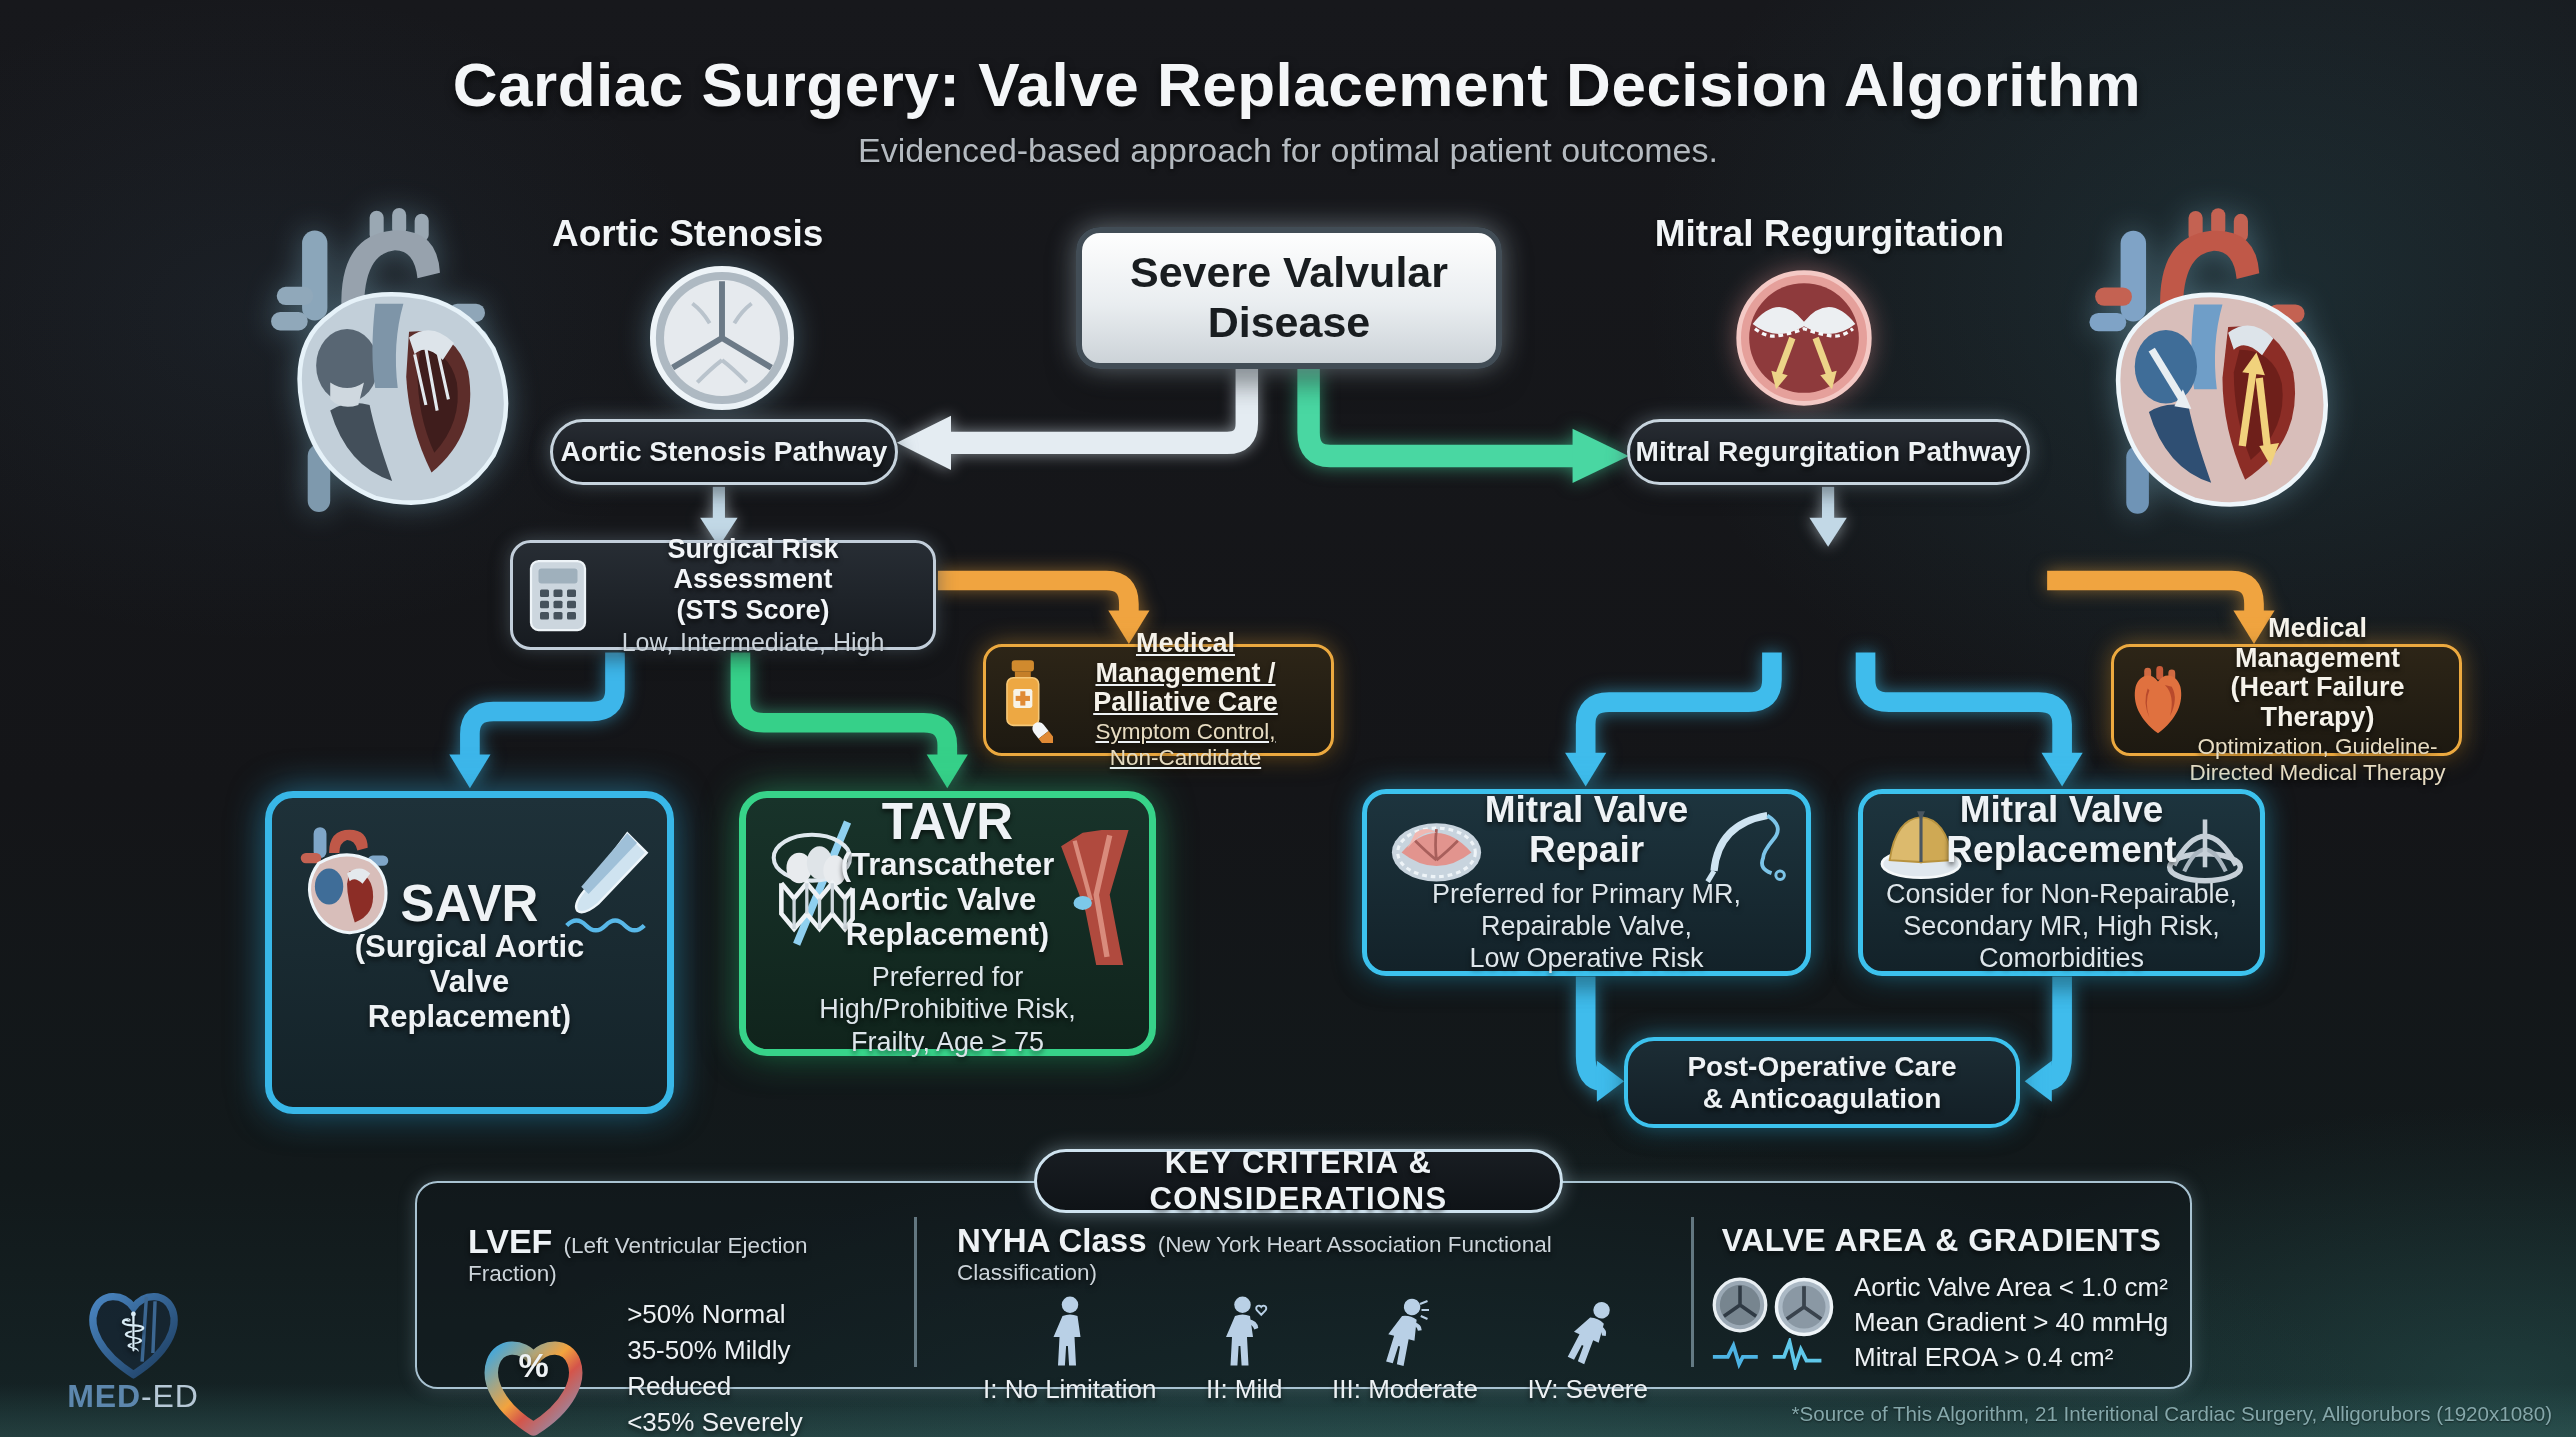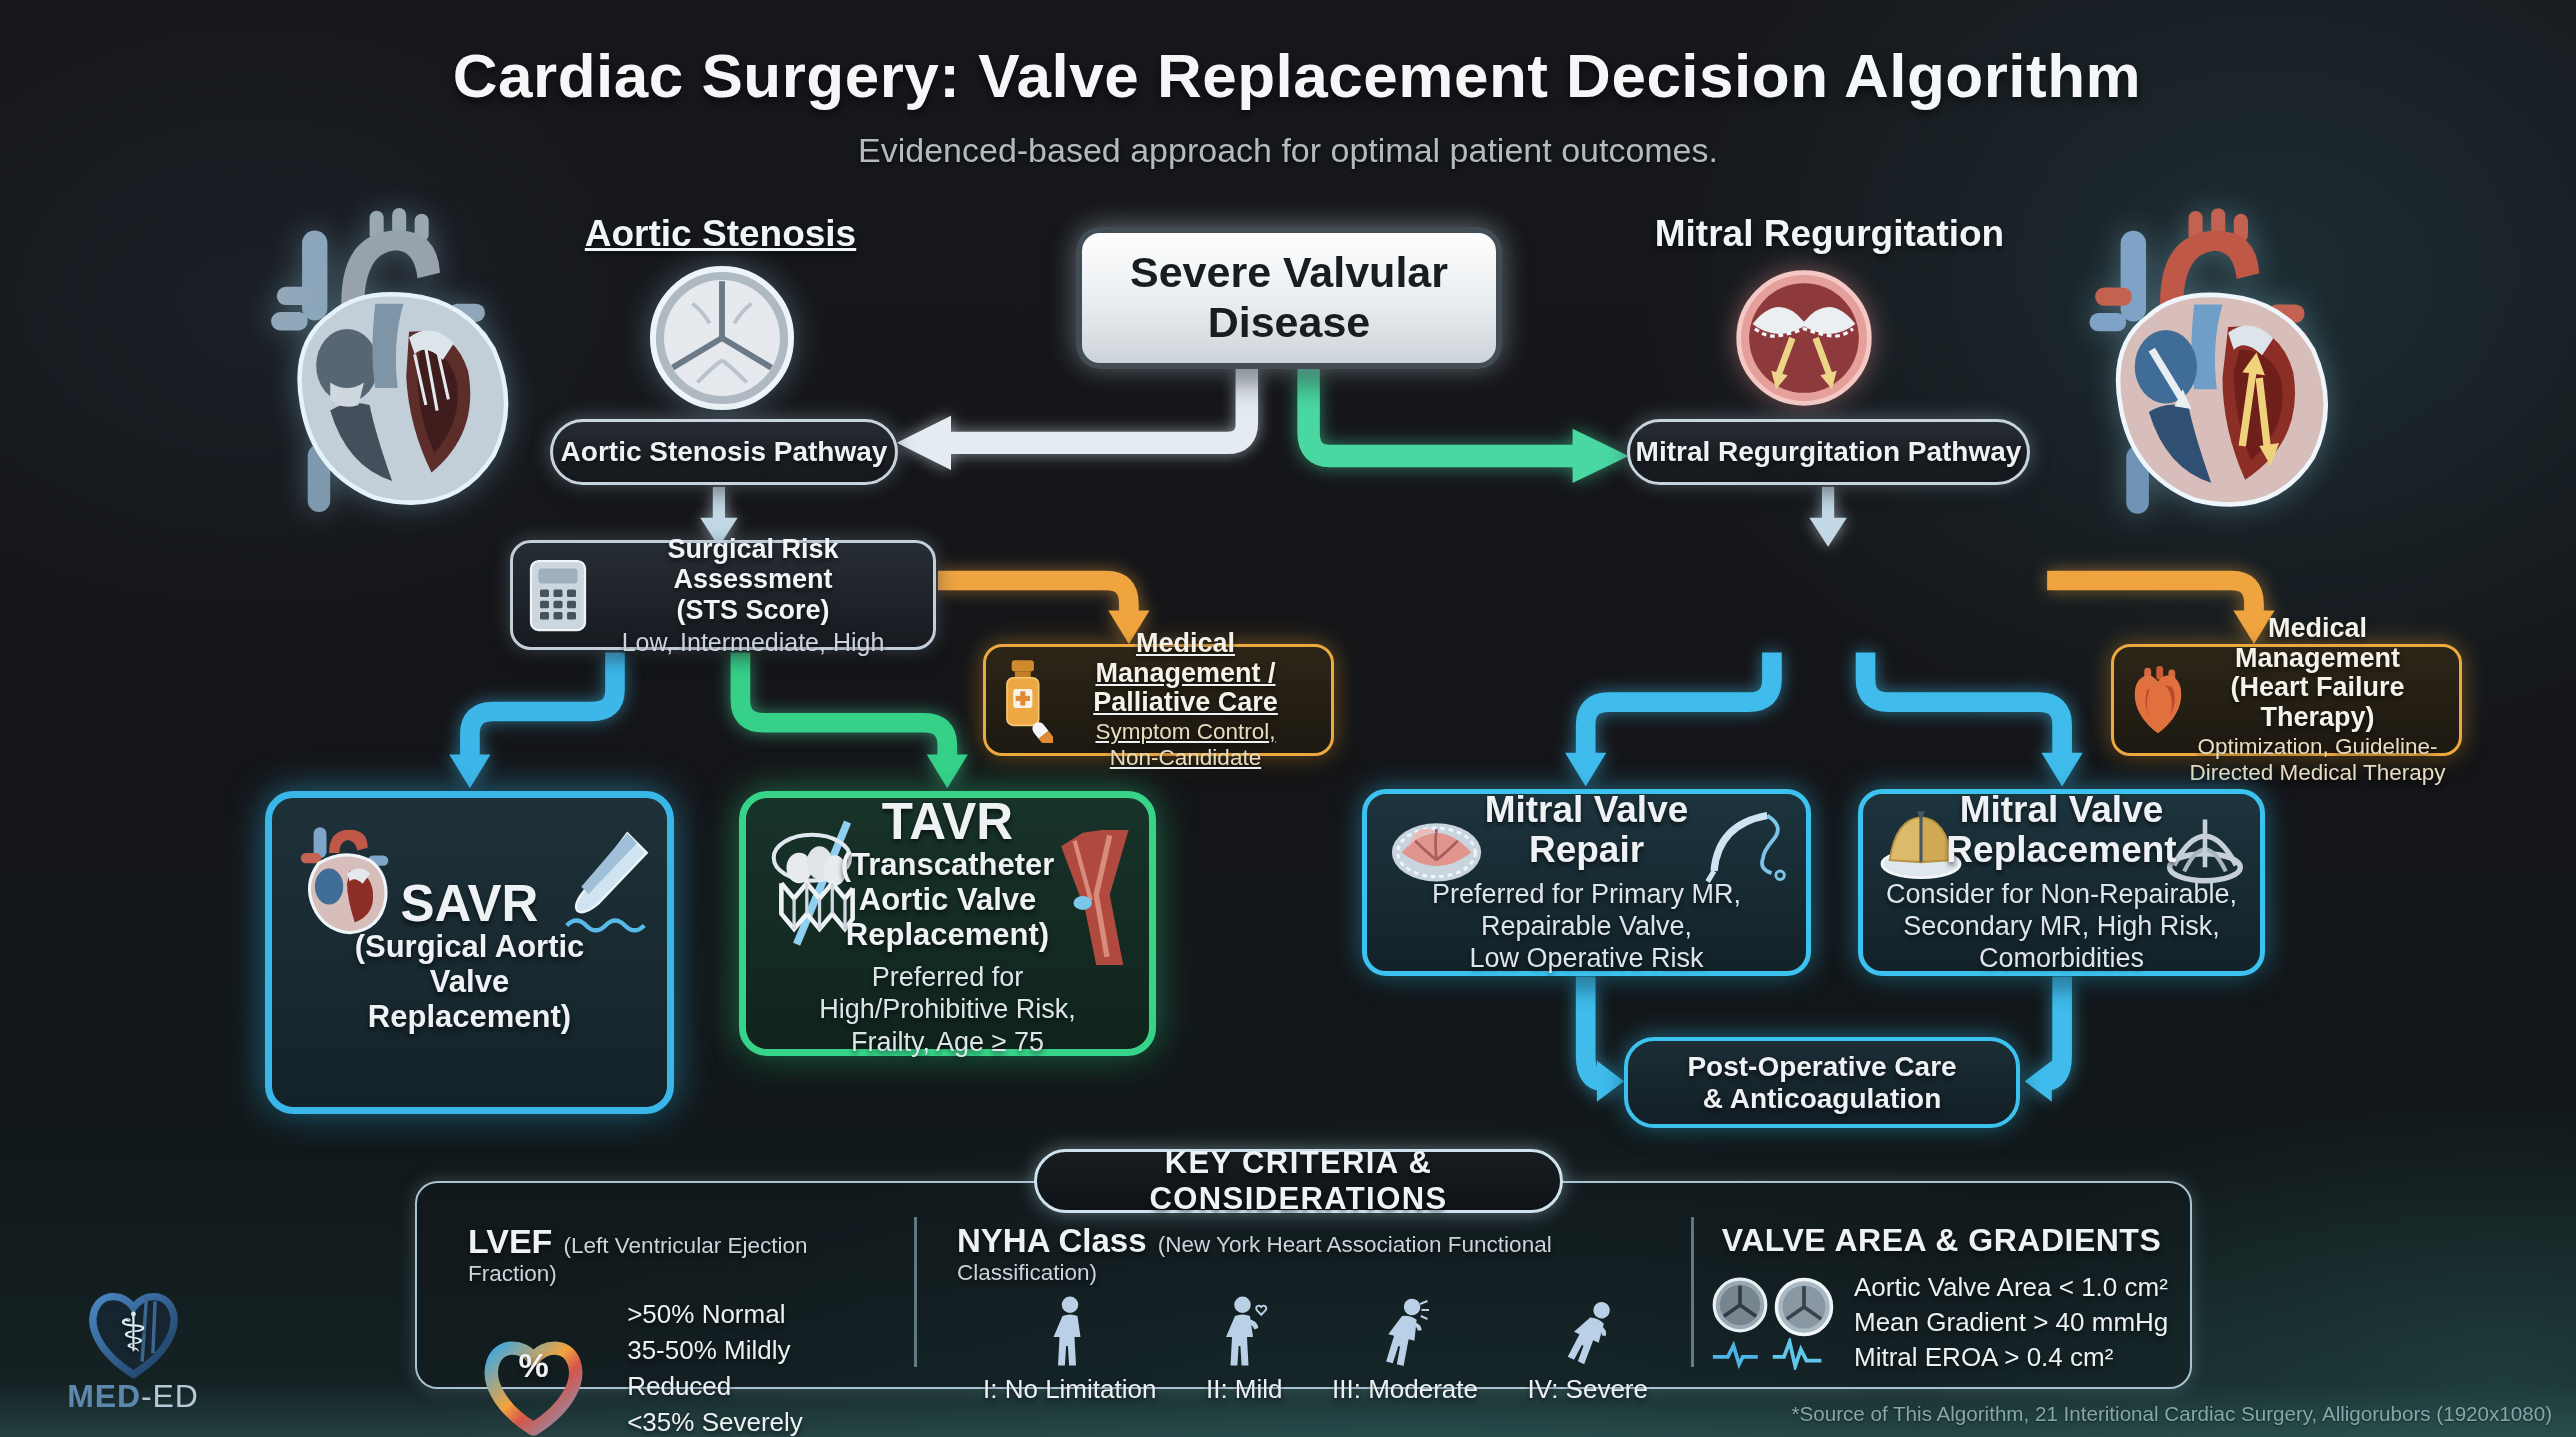--- a/index.html
+++ b/index.html
@@ -10,26 +10,26 @@
       radial-gradient(889px 702px at 88% 20%, rgba(52,120,132,.22), transparent 70%),
       radial-gradient(655px 468px at 10% 22%, rgba(70,110,140,.10), transparent 70%),
       radial-gradient(1404px 524px at 55% 104%, rgba(45,105,105,.28), transparent 72%),
       radial-gradient(842px 393px at 97% 96%, rgba(60,135,128,.26), transparent 70%),
       linear-gradient(180deg,#17181c 0%,#141518 55%,#12191b 82%,#152426 100%);
   }
   #bottom-strip{position:absolute;left:0;right:0;bottom:0;height:54px;
     background:linear-gradient(180deg,rgba(70,140,135,0) 0%,rgba(75,145,140,.16) 60%,rgba(90,160,150,.22) 100%);}
   .t-shadow{text-shadow:0 2.8px 5.6px rgba(0,0,0,.6);}
   
-  #title{position:absolute;left:0;right:0;top:40px;text-align:center;font-size:62px;font-weight:700;
+  #title{position:absolute;left:0;right:0;top:49px;text-align:center;font-size:62px;font-weight:700;
     letter-spacing:0.5px;color:#f4f6f8;text-shadow:0 3.7px 9.4px rgba(0,0,0,.65);margin-left:18px;}
   #subtitle{position:absolute;left:0;right:0;top:131px;text-align:center;font-size:34px;color:#b4bac0;
     text-shadow:0 1.9px 4.7px rgba(0,0,0,.6);}
   .branch-label{position:absolute;top:213px;font-size:37px;font-weight:700;color:#f2f5f7;text-shadow:0 2.8px 5.6px rgba(0,0,0,.6);}
-  #label-aortic{left:552px;width:337px;text-align:center;text-decoration:underline;}
+  #label-aortic{left:552px;width:337px;text-align:left;}
   #label-mitral{left:1647px;width:365px;text-align:center;}
   
   .box{position:absolute;box-sizing:border-box;display:flex;flex-direction:column;align-items:center;
     justify-content:center;text-align:center;}
   
   #root-box{left:1076px;top:227px;width:426px;height:142px;border-radius:24px;
     background:linear-gradient(180deg,#fefefe 0%,#e9edf0 55%,#ccd3d8 100%);
     border:6.6px solid #424d56;color:#191d20;font-size:43px;font-weight:700;line-height:1.16;
     box-shadow:0 0 28px rgba(210,230,245,.45),0 11.2px 28px rgba(0,0,0,.55);}
   

